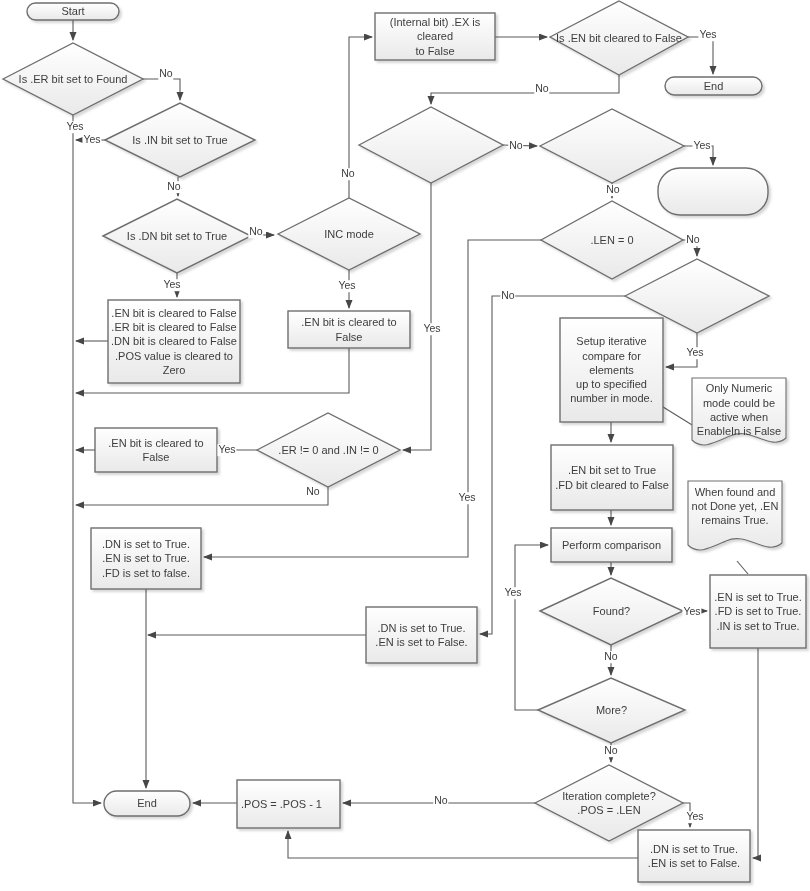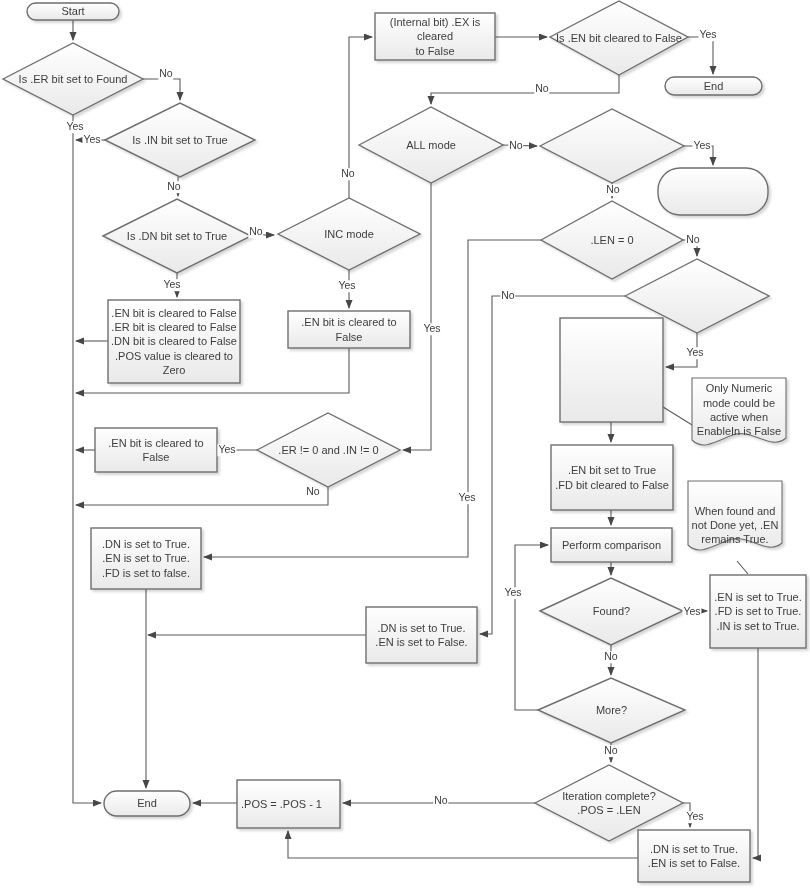--- a/index.html
+++ b/index.html
@@ -131,29 +131,32 @@
 <div class="nt" style="left:108px;top:300px;width:132px;height:83px">.EN bit is cleared to False
 .ER bit is cleared to False
 .DN bit is cleared to False
 .POS value is cleared to Zero</div>
 <div class="nt" style="left:278px;top:198px;width:142px;height:72px">INC mode</div>
 <div class="nt" style="left:288px;top:311px;width:122px;height:37px">.EN bit is cleared to False</div>
 <div class="nt" style="left:375px;top:13px;width:120px;height:47px">(Internal bit) .EX is cleared
 to False</div>
 <div class="nt" style="left:550px;top:1px;width:138px;height:74px">Is .EN bit cleared to False</div>
 <div class="nt" style="left:665px;top:77px;width:97px;height:18px">End</div>
-<div class="nt" style="left:359px;top:107px;width:144px;height:76px">ALL mode</div>
 <div class="nt" style="left:541px;top:201px;width:142px;height:78px">.LEN = 0</div>
+<div class="nt" style="left:560px;top:318px;width:103px;height:104px">Setup iterative
+compare for elements
+up to specified
+number in mode.</div>
 <div class="nt" style="left:692px;top:378px;width:94px;height:64px">Only Numeric
 mode could be
 active when
 EnableIn is False</div>
 <div class="nt" style="left:551px;top:445px;width:122px;height:65px">.EN bit set to True
 .FD bit cleared to False</div>
-<div class="nt" style="left:688px;top:494px;width:94px;height:62px">When found and
+<div class="nt" style="left:688px;top:475px;width:94px;height:62px">When found and
 not Done yet, .EN
 remains True.</div>
 <div class="nt" style="left:551px;top:528px;width:121px;height:34px">Perform comparison</div>
 <div class="nt" style="left:540px;top:578px;width:143px;height:67px">Found?</div>
 <div class="nt" style="left:710px;top:575px;width:96px;height:73px">.EN is set to True.
 .FD is set to True.
 .IN is set to True.</div>
 <div class="nt" style="left:538px;top:678px;width:147px;height:65px">More?</div>
 <div class="nt" style="left:535px;top:765px;width:148px;height:76px">Iteration complete?
 .POS = .LEN</div>

